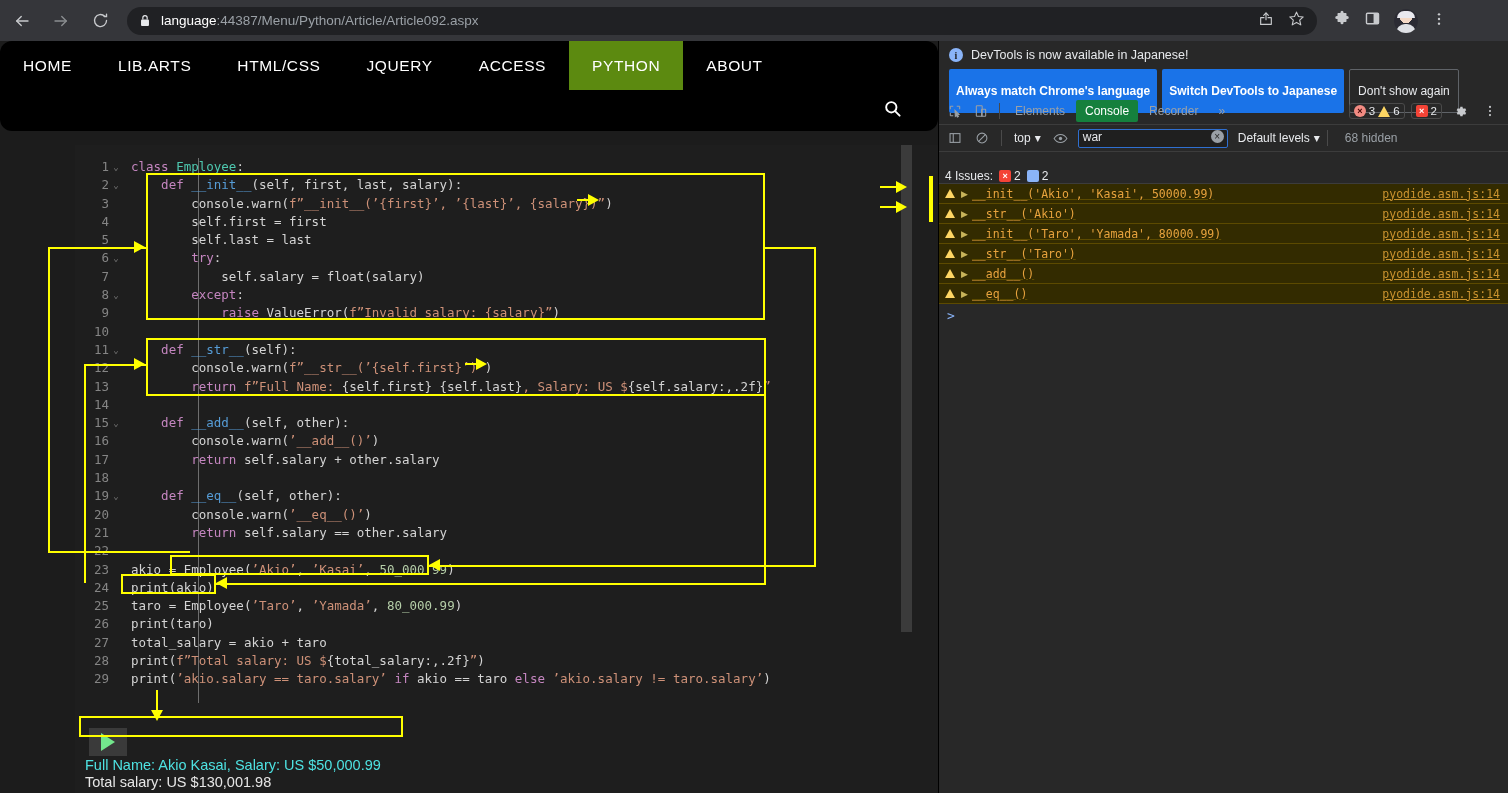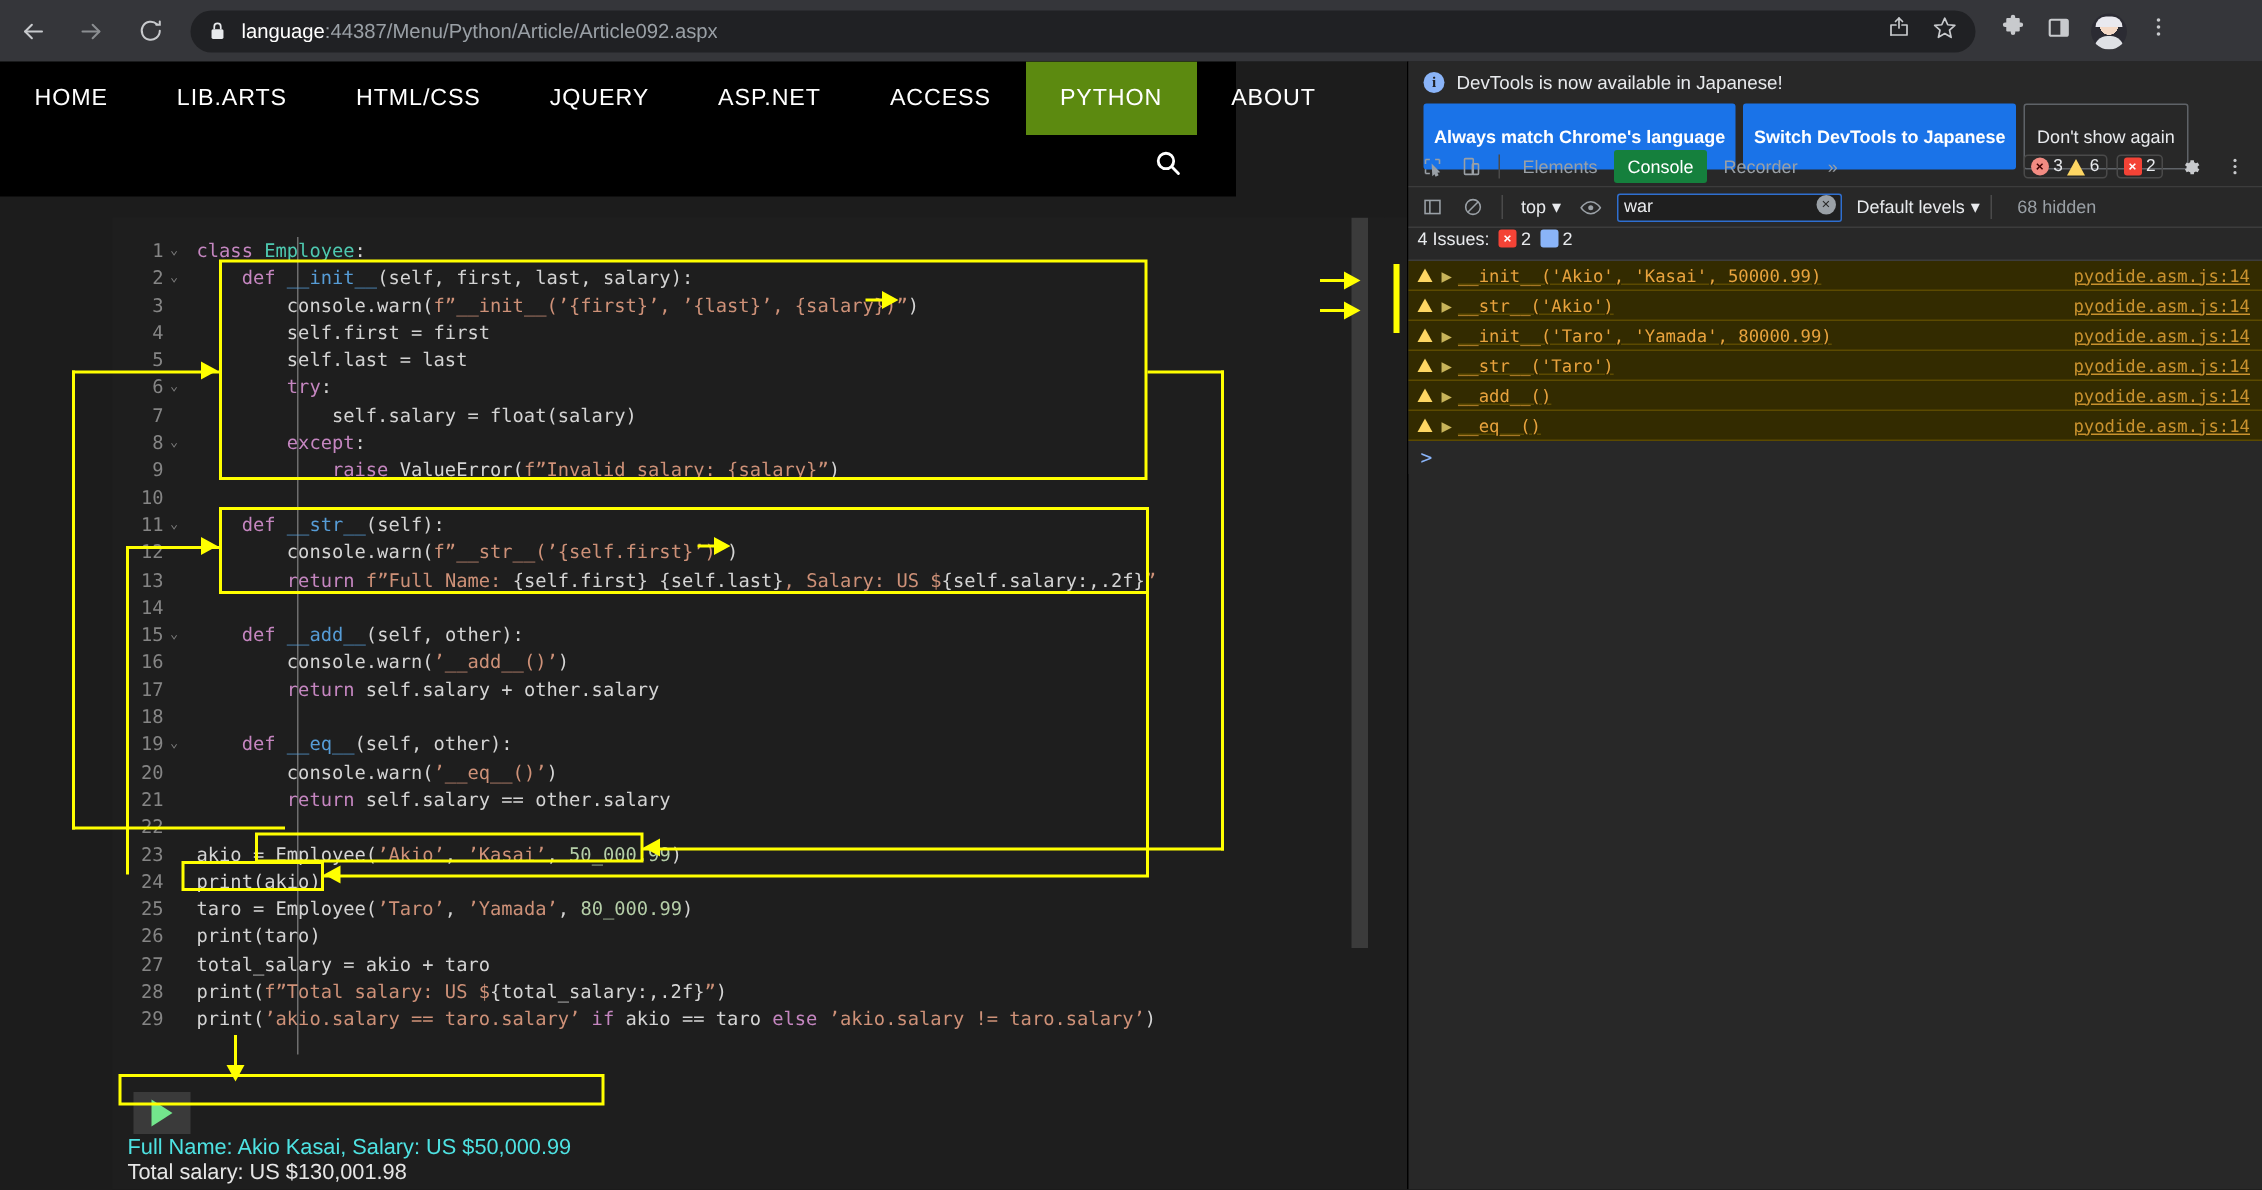--- a/index.html
+++ b/index.html
@@ -54,22 +54,23 @@
     background:#dfe1e5; border-radius:10px 10px 0 0; z-index:2;
   }
 
   
   .page {
     position: absolute; left: 0; top: 41px;
     width: 938px; height: 752px;
     background: #1c1c1c; overflow: hidden;
   }
   .site-header {
-    position: absolute; left:0; top:0; width: 824px; height: 90px;
+    position: absolute; left:0; top:0; width: 938px; height: 90px;
     background: #000;
+    border-radius: 12px;
   }
   .site-nav { display: flex; align-items: stretch; height: 49px; }
   .nav-item {
     display: flex; align-items: center; justify-content: center;
     padding: 0 23px; height: 49px;
     color: #fff; font-size: 15.5px; letter-spacing: .6px;
     font-family: "Liberation Sans", sans-serif;
     font-weight: 400;
   }
   .nav-item.active { background: #5c8a10; }
@@ -195,23 +196,23 @@
   }
   .filter-box .val { font-size: 12px; color: #e8eaed; }
   .clear-x {
     position:absolute; right:3px; width: 13px; height: 13px; border-radius:50%;
     background:#9aa0a6; color:#282828; font-size:10px;
     display:flex; align-items:center; justify-content:center;
   }
   .lvl { font-size: 12px; color: #e8eaed; display:flex; align-items:center; gap:4px; margin-left: 7px;}
   .hidden-txt { font-size: 12px; color: #9aa0a6; margin-left: 10px;}
   .dt-issues {
-    height: 22px; background: #282828; display:flex; align-items:flex-start;
+    height: 22px; background: #282828; display:flex; align-items:flex-end;
     gap: 6px; padding-left: 6px; border-bottom: 1px solid #3c3c3c;
-    font-size: 12px; color:#e8eaed;
+    font-size: 12px; color:#e8eaed;margin-top:10px;
   }
   .issue-chip{display:flex;align-items:center;gap:3px;}
   .sq-blue{width:12px;height:12px;background:#8ab4f8;border-radius:2px;}
 
   .console-log { background:#282828; }
   .log-row {
     display: flex; align-items: center;
     height: 20px; background: #332b00;
     border-bottom: 1px solid #5c4a00;
     padding-left: 6px; position: relative;
@@ -337,23 +338,20 @@
             <span>HOME</span>
           </div>
         <div class="nav-item">
             <span>LIB.ARTS</span>
           </div>
         <div class="nav-item">
             <span>HTML/CSS</span>
           </div>
         <div class="nav-item">
             <span>JQUERY</span>
-          </div>
-        <div class="nav-item">
-            <span>ASP.NET</span>
           </div>
         <div class="nav-item">
             <span>ACCESS</span>
           </div>
         <div class="nav-item active">
             <span>PYTHON</span>
           </div>
         <div class="nav-item">
             <span>ABOUT</span>
           </div>

